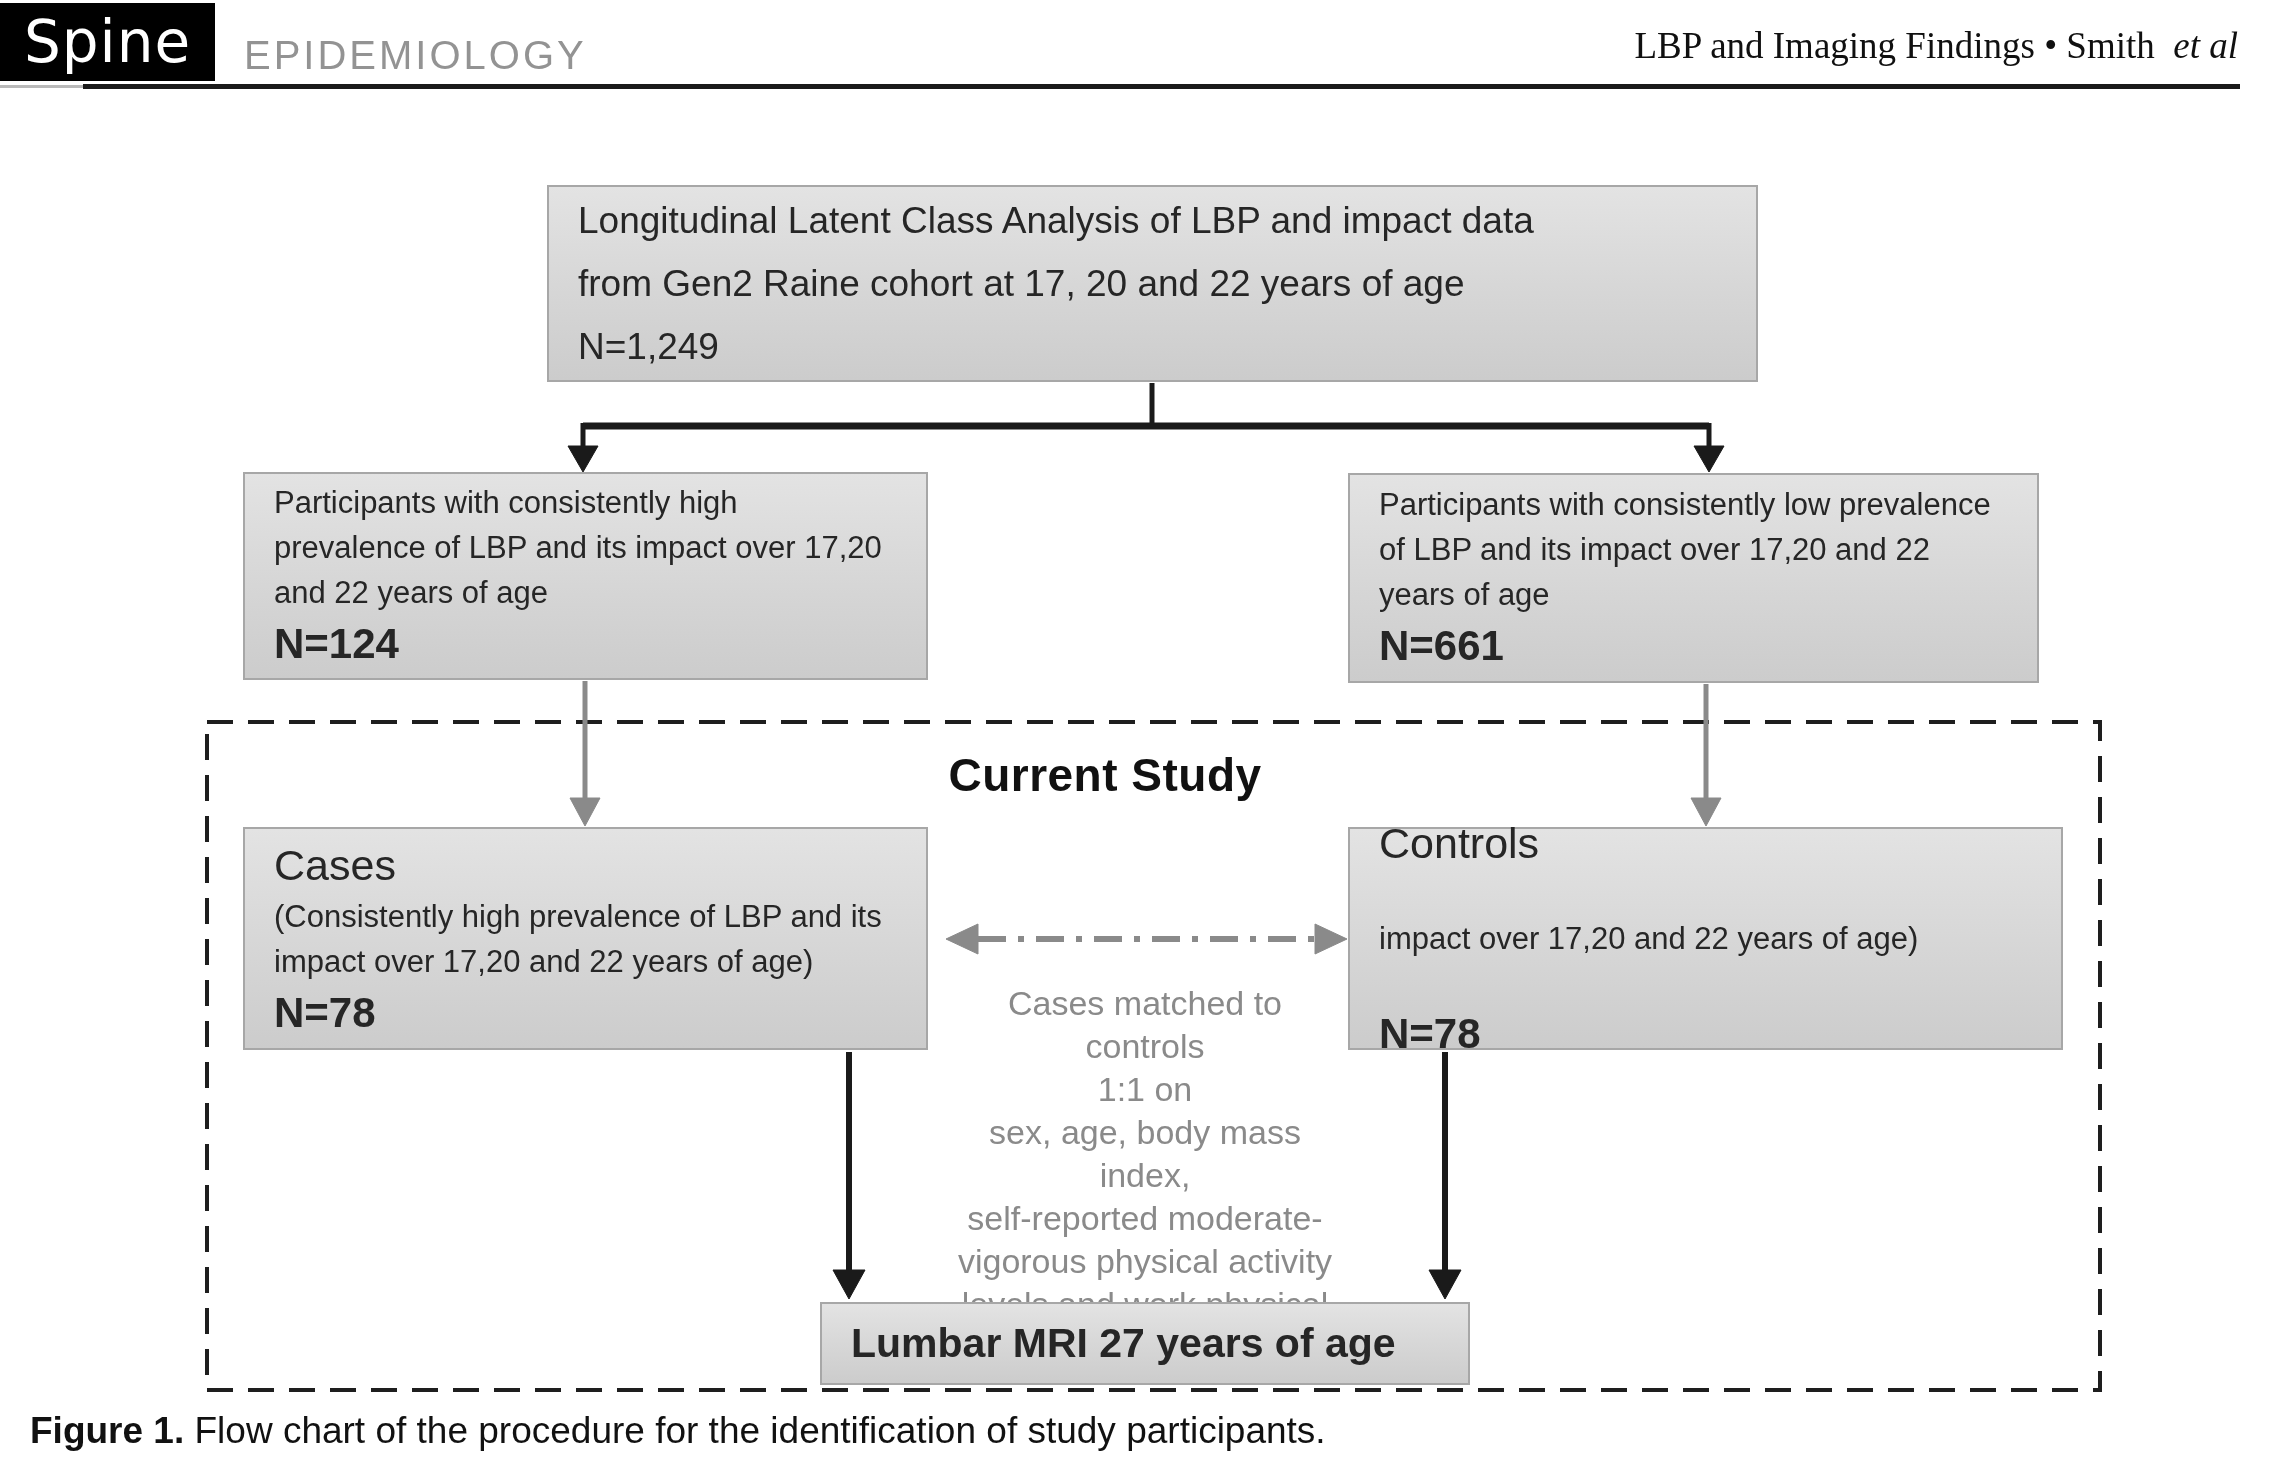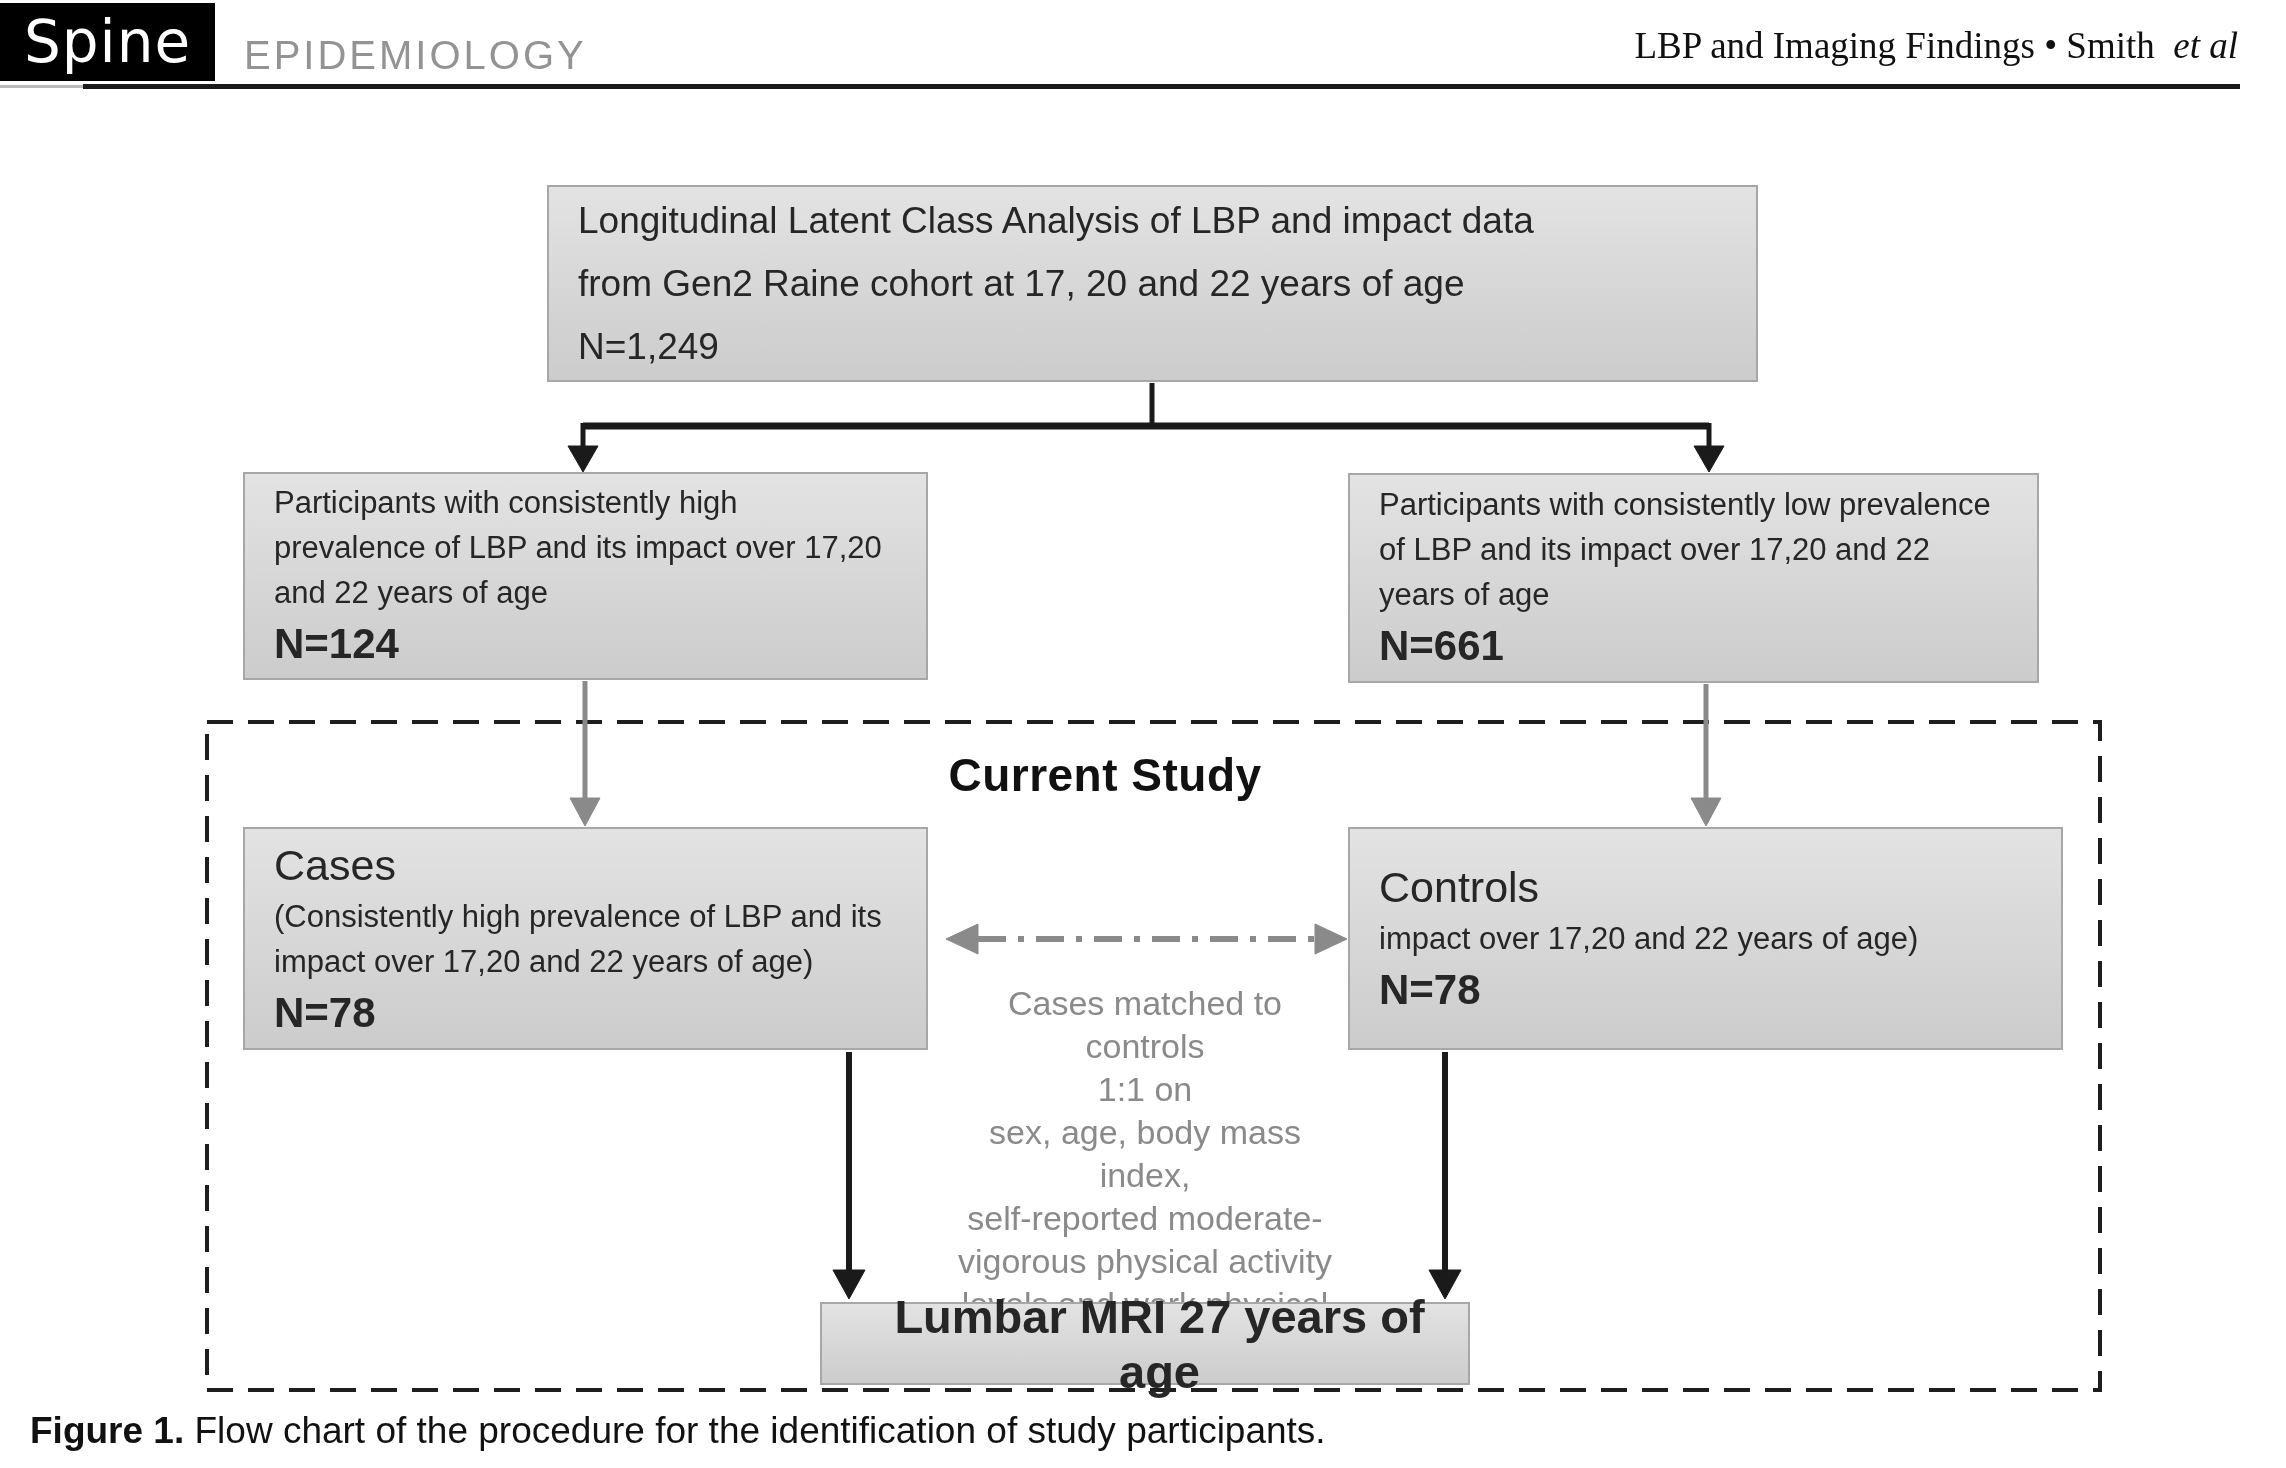--- a/index.html
+++ b/index.html
@@ -59,23 +59,23 @@
   .top-box{left:547px;top:185px;width:1211px;height:197px;}
   .top-box .line{font-size:37px;line-height:63px;}
   .side-box .line{font-size:31px;line-height:45px;}
   .side-box .nline{font-size:42px;line-height:58px;font-weight:bold;}
   .high-box{left:243px;top:472px;width:685px;height:208px;}
   .low-box{left:1348px;top:473px;width:691px;height:210px;}
   .cc-box .title{font-size:43px;line-height:58px;}
   .cc-box .line{font-size:31px;line-height:45px;}
   .cc-box .nline{font-size:42px;line-height:58px;font-weight:bold;}
   .cases-box{left:243px;top:827px;width:685px;height:223px;}
-  .controls-box{left:1348px;top:827px;width:715px;height:223px;}
+  .controls-box{left:1348px;top:827px;width:715px;height:223px;gap:44px;}
   .mri-box{left:820px;top:1302px;width:650px;height:83px;}
-  .mri-box .line{font-size:47px;font-weight:bold;}
+  .mri-box .line{font-size:41px;font-weight:bold;}
   .current-study{
     position:absolute;left:935px;top:748px;width:340px;
     text-align:center;
     font-size:46px;font-weight:bold;color:#111111;
     letter-spacing:0.5px;
   }
   .matching-note{
     position:absolute;left:945px;top:982px;width:400px;
     text-align:center;
     color:#8a8a8a;

